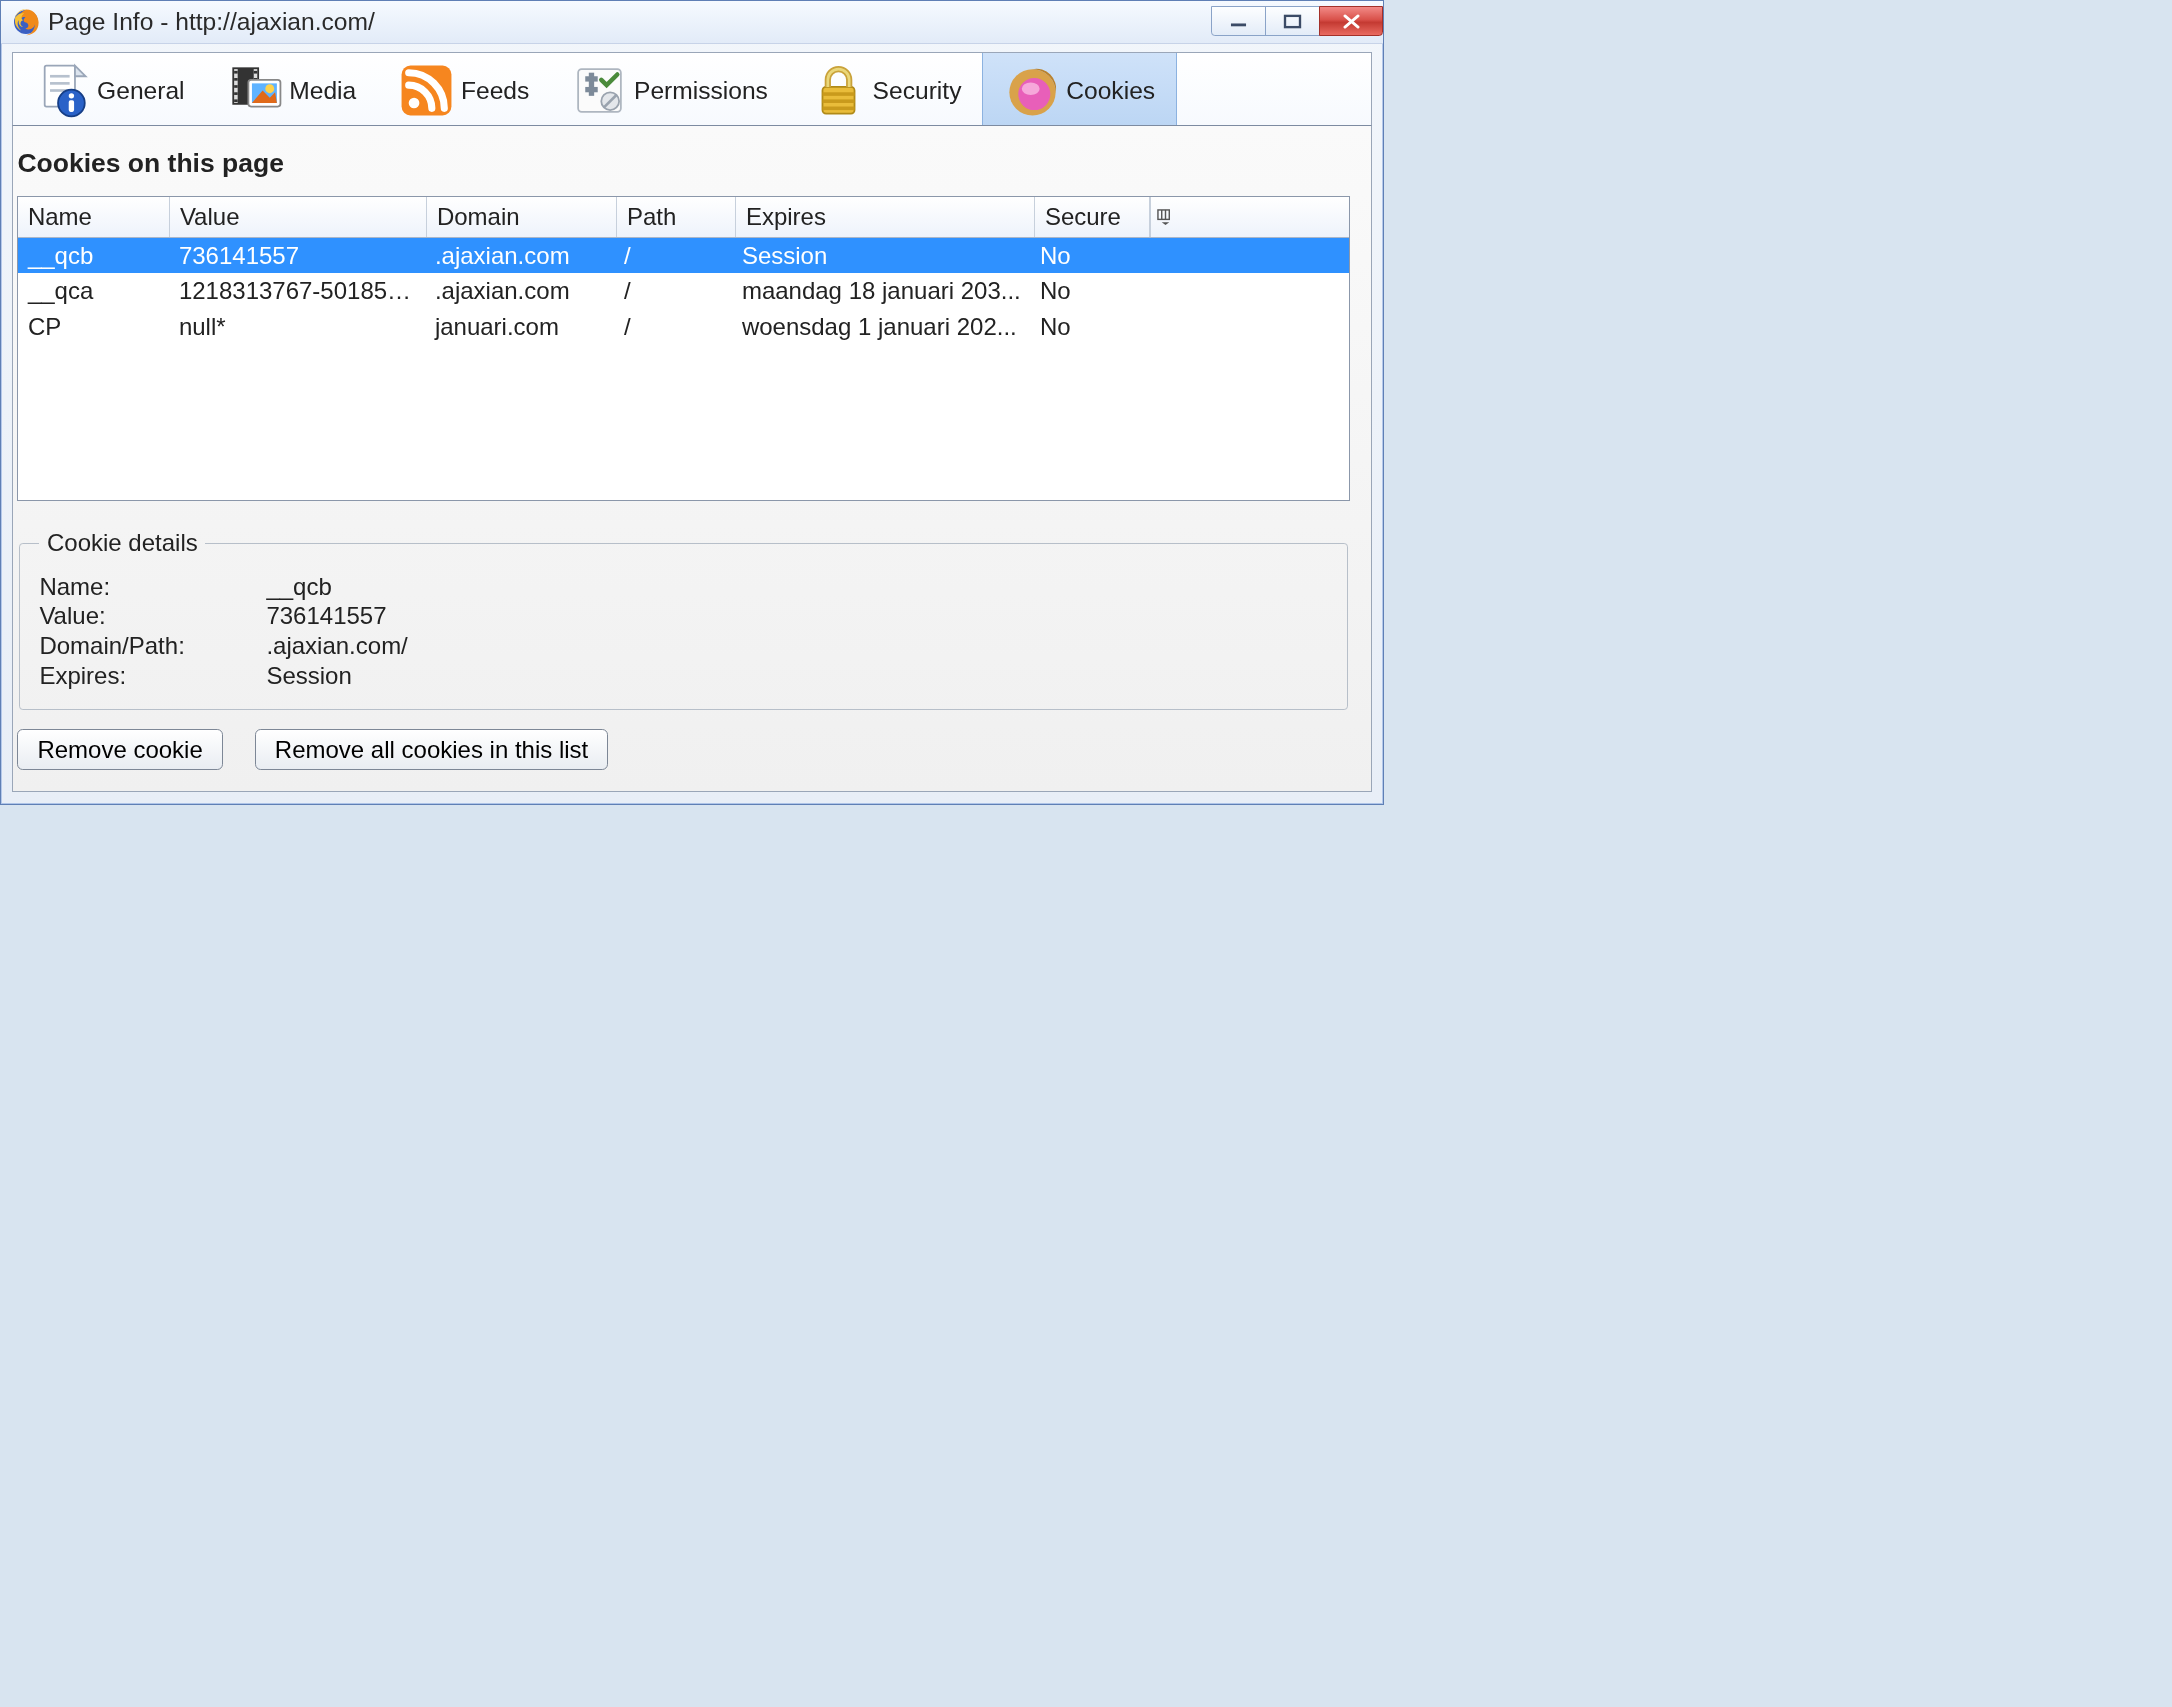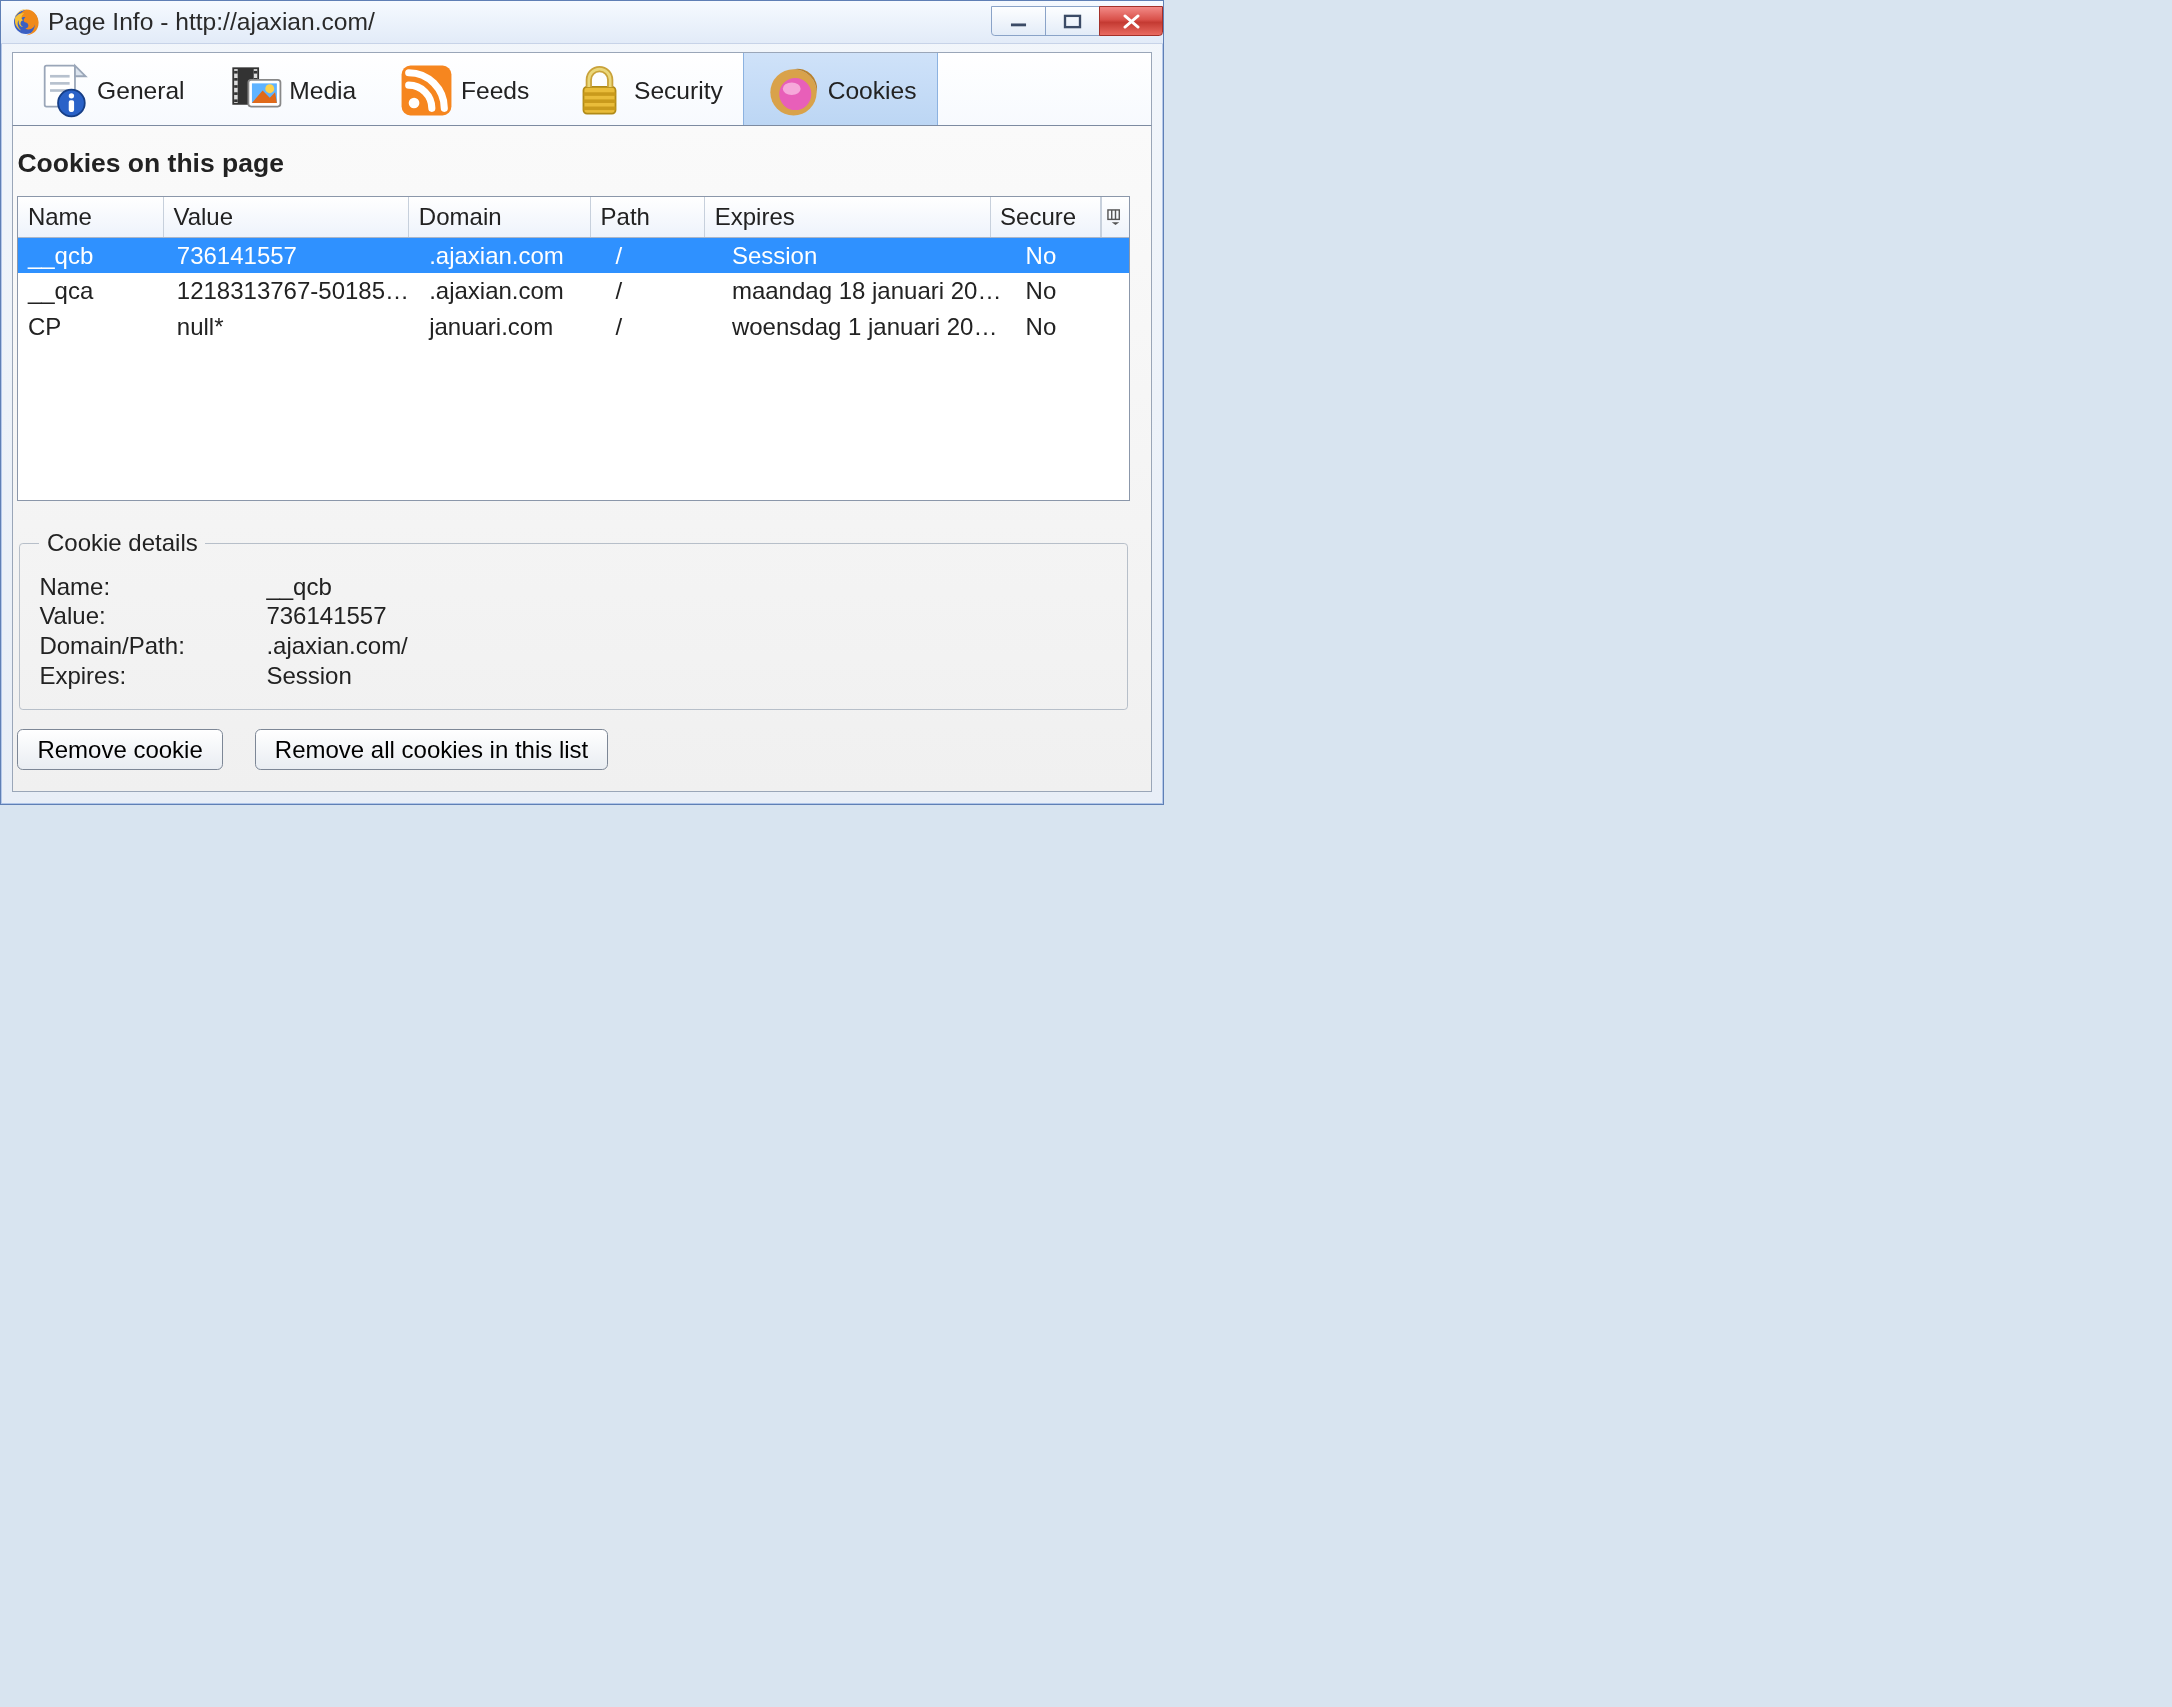--- a/index.html
+++ b/index.html
@@ -5,21 +5,21 @@
   html, body {
     margin: 0;
     padding: 0;
     height: 100%;
     font-family: "Segoe UI", Tahoma, sans-serif;
     font-size: 24px;
     color: #222;
     background: #d8e4f0;
   }
   .window {
-    width: 1164px;
+    width: 1384px;
     box-sizing: border-box;
     background: linear-gradient(#f2f6fb, #e8eef7);
     border: 0.9px solid #5f7fb5;
     box-shadow: 0 0 0 0.9px #aec4e8 inset;
     margin: 0;
   }
 
   
   .titlebar {
     display: flex;
@@ -271,20 +271,34 @@
         <svg viewBox="0 0 64 64">
           <rect x="4" y="4" width="56" height="56" rx="10" fill="#f6861f"></rect>
           <circle cx="18" cy="46" r="6" fill="#fff"></circle>
           <path d="M12 26 a26 26 0 0 1 26 26" stroke="#fff" stroke-width="8" fill="none" stroke-linecap="round"></path>
           <path d="M12 12 a40 40 0 0 1 40 40" stroke="#fff" stroke-width="8" fill="none" stroke-linecap="round"></path>
         </svg>
       </span>
       <span class="tab-label">Feeds</span>
     </div>
 
+    <div class="tab">
+      <span class="tab-icon">
+        <svg viewBox="0 0 64 64">
+          <rect x="8" y="8" width="48" height="48" rx="4" fill="#fbfbfb" stroke="#aeb6c0" stroke-width="2"></rect>
+          <rect x="20" y="12" width="6" height="26" fill="#7d8a99"></rect>
+          <rect x="16" y="16" width="14" height="6" fill="#7d8a99"></rect>
+          <rect x="16" y="28" width="14" height="6" fill="#7d8a99"></rect>
+          <path d="M34 20 L40 26 L52 14" stroke="#4a8a3a" stroke-width="5" fill="none" stroke-linecap="round"></path>
+          <circle cx="44" cy="44" r="10" fill="#e4e7eb" stroke="#9aa3ae" stroke-width="2"></circle>
+          <line x1="37" y1="51" x2="51" y2="37" stroke="#9aa3ae" stroke-width="3"></line>
+        </svg>
+      </span>
+      <span class="tab-label">Permissions</span>
+    </div>
 
     <div class="tab">
       <span class="tab-icon">
         <svg viewBox="0 0 64 64">
           <rect x="14" y="28" width="36" height="30" rx="4" fill="#e9bc3a" stroke="#b08a18" stroke-width="2"></rect>
           <rect x="14" y="34" width="36" height="4" fill="#c99a1c"></rect>
           <rect x="14" y="42" width="36" height="4" fill="#c99a1c"></rect>
           <rect x="14" y="50" width="36" height="4" fill="#c99a1c"></rect>
           <path d="M20 28 v-8 a12 12 0 0 1 24 0 v8" fill="none" stroke="#c9a23a" stroke-width="7"></path>
           <path d="M20 28 v-8 a12 12 0 0 1 24 0 v8" fill="none" stroke="#ead77a" stroke-width="3"></path>

